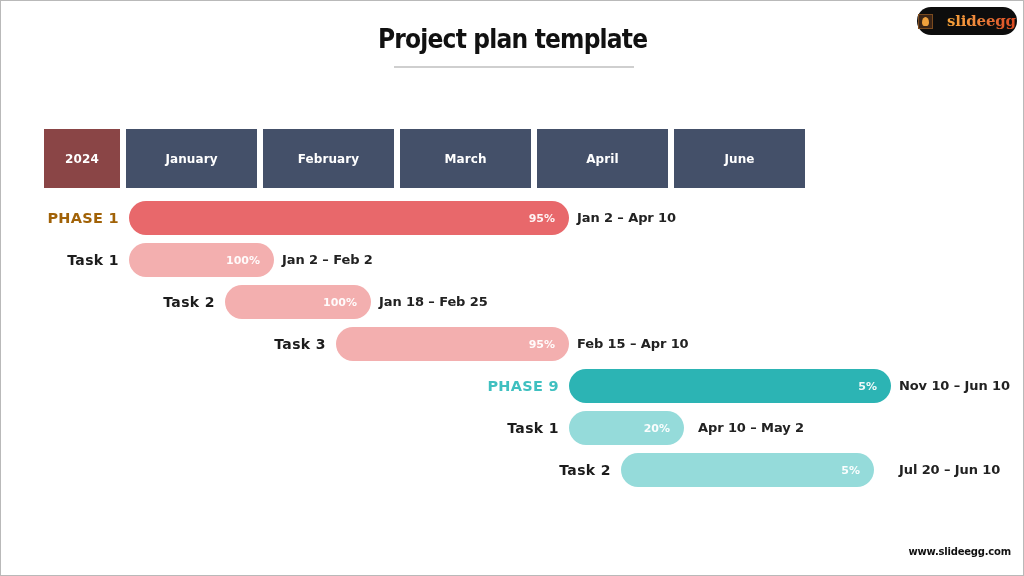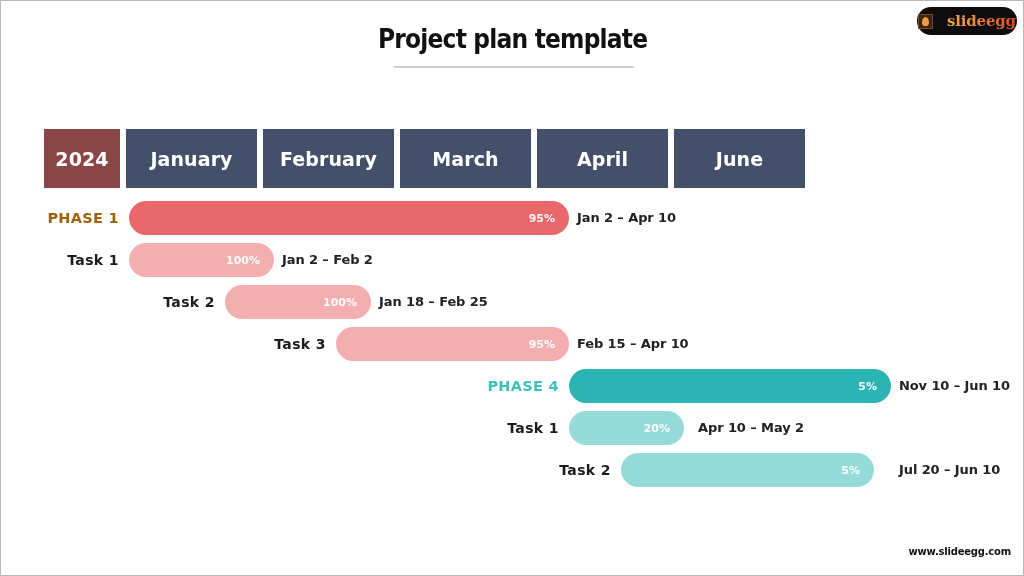--- a/index.html
+++ b/index.html
@@ -102,21 +102,21 @@
     display: flex;
     gap: 6px;
   }
   .hdr-cell {
     height: 59px;
     display: flex;
     align-items: center;
     justify-content: center;
     color: #ffffff;
     font-family: "DejaVu Sans", sans-serif;
-    font-size: 19px;
+    font-size: 12px;
     font-weight: 700;
     letter-spacing: 0.1px;
     box-sizing: border-box;
   }
   .hdr-cell.year {
     width: 76px;
     background: #8a4546;
   }
   .hdr-cell.month {
     width: 131px;
@@ -242,21 +242,21 @@
         <div class="daterange" style="left: 378px;">Jan 18 – Feb 25</div>
       </div>
       <div class="row" style="top: 326px; width: 1024px;">
         <div class="row-label task" style="right: 699px; color: rgb(28, 28, 28);">Task  3</div>
         <div class="bar light" style="left: 335px; width: 233px; background: rgb(243, 175, 175);">
           <span class="pct">95%</span>
         </div>
         <div class="daterange" style="left: 576px;">Feb 15 – Apr 10</div>
       </div>
       <div class="row" style="top: 368px; width: 1024px;">
-        <div class="row-label phase" style="right: 466px; color: rgb(63, 192, 192);">PHASE 4</div>
+        <div class="row-label phase" style="right: 466px; color: rgb(63, 192, 192);">PHASE 9</div>
         <div class="bar" style="left: 568px; width: 322px; background: rgb(44, 180, 180);">
           <span class="pct">5%</span>
         </div>
         <div class="daterange" style="left: 898px;">Nov 10 – Jun 10</div>
       </div>
       <div class="row" style="top: 410px; width: 1024px;">
         <div class="row-label task" style="right: 466px; color: rgb(28, 28, 28);">Task  1</div>
         <div class="bar light" style="left: 568px; width: 115px; background: rgb(149, 219, 218);">
           <span class="pct">20%</span>
         </div>

